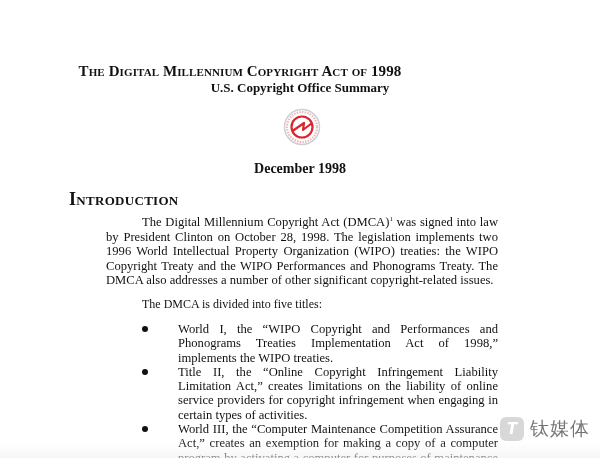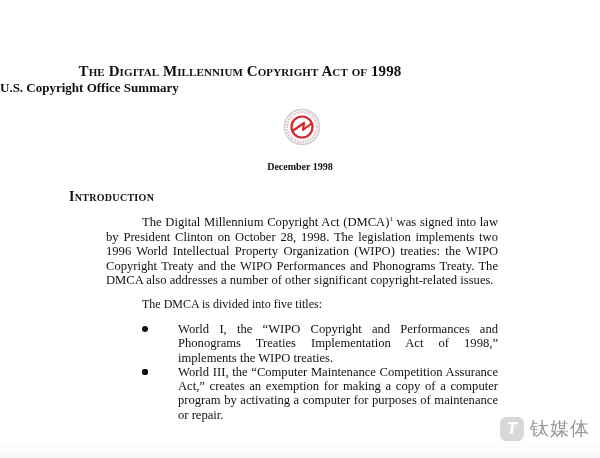--- a/index.html
+++ b/index.html
@@ -11,32 +11,32 @@
     position: relative;
   }
   .page { position: absolute; left: 0; top: 0; width: 600px; height: 458px; }
   .title {
     position: absolute; top: 63px; left: 0; width: 480px;
     text-align: center; font-weight: bold; font-size: 15px;
     font-variant: small-caps; letter-spacing: 0.1px; color: #111;
   }
   .subtitle {
     position: absolute; top: 80px; left: 0; width: 600px;
-    font-weight: bold; font-size: 13px;
+    text-align: center; font-weight: bold; font-size: 13px;
   }
   .seal {
     position: absolute; left: 282px; top: 108px; width: 40px; height: 38px;
   }
   .date {
     position: absolute; top: 161px; left: 0; width: 600px;
-    text-align: center; font-weight: bold; font-size: 10px;
+    text-align: center; font-weight: bold; font-size: 14px;
   }
   .heading {
     position: absolute; top: 189px; left: 69px;
-    font-weight: bold; font-size: 14px; font-variant: small-caps; letter-spacing: 0.3px;
+    font-weight: bold; font-size: 18px; font-variant: small-caps; letter-spacing: 0.3px;
   }
   .para {
     position: absolute; top: 215px; left: 106px; width: 392px;
     font-size: 12.6px; line-height: 14.6px; text-align: justify;
     text-indent: 36px;
   }
   .para sup { font-size: 7px; vertical-align: 5px; line-height: 0; }
   .lead {
     position: absolute; top: 297px; left: 142px;
     font-size: 12px;
@@ -61,21 +61,21 @@
     position: absolute; left: 500px; top: 414px; height: 30px;
     display: flex; align-items: center; gap: 6px; opacity: 0.55;
   }
   .wm-logo {
     width: 24px; height: 24px; border-radius: 6px; background: #b9b9b9;
     display: flex; align-items: center; justify-content: center;
     color: #fff; font-family: "DejaVu Sans", sans-serif; font-weight: bold; font-size: 15px;
     font-style: italic;
   }
   .wm-text {
-    font-family: "DejaVu Sans", sans-serif; font-size: 19px; color: #404040;
+    font-family: "DejaVu Sans", sans-serif; font-size: 19px; color: #000000;
     letter-spacing: 1px;
   }
   .fade {
     position: absolute; left: 0; bottom: 0; width: 600px; height: 16px;
     background: linear-gradient(to bottom, rgba(255,255,255,0), rgba(240,240,240,0.6));
   }
 </style>
 </head>
 <body>
 
@@ -101,20 +101,21 @@
 
   <div class="lead">The DMCA is divided into five titles:</div>
 
   <ul class="bullets">
     <li class="bullet-item" style="margin-bottom:0;">
       <span class="bullet-dot"></span>
       <span class="bullet-text"><span>World I, the “</span><b>WIPO Copyright and Performances and Phonograms Treaties Implementation Act of 1998</b><span>,” implements the WIPO treaties.</span></span>
     </li>
     <li class="bullet-item">
       <span class="bullet-dot"></span>
+      <span class="bullet-text"><span>Title II, the “</span><b>Online Copyright Infringement Liability Limitation Act</b><span>,” creates limitations on the liability of online service providers for copyright infringement  when engaging in certain types of activities.</span></span>
     </li>
     <li class="bullet-item">
       <span class="bullet-dot"></span>
       <span class="bullet-text"><span>World III, the “</span><b>Computer Maintenance Competition Assurance Act</b><span>,” creates an exemption for making a copy of a computer program by activating a computer for purposes of maintenance or repair.</span></span>
     </li>
 
   </ul>
 
   <div class="fade"></div>
 

